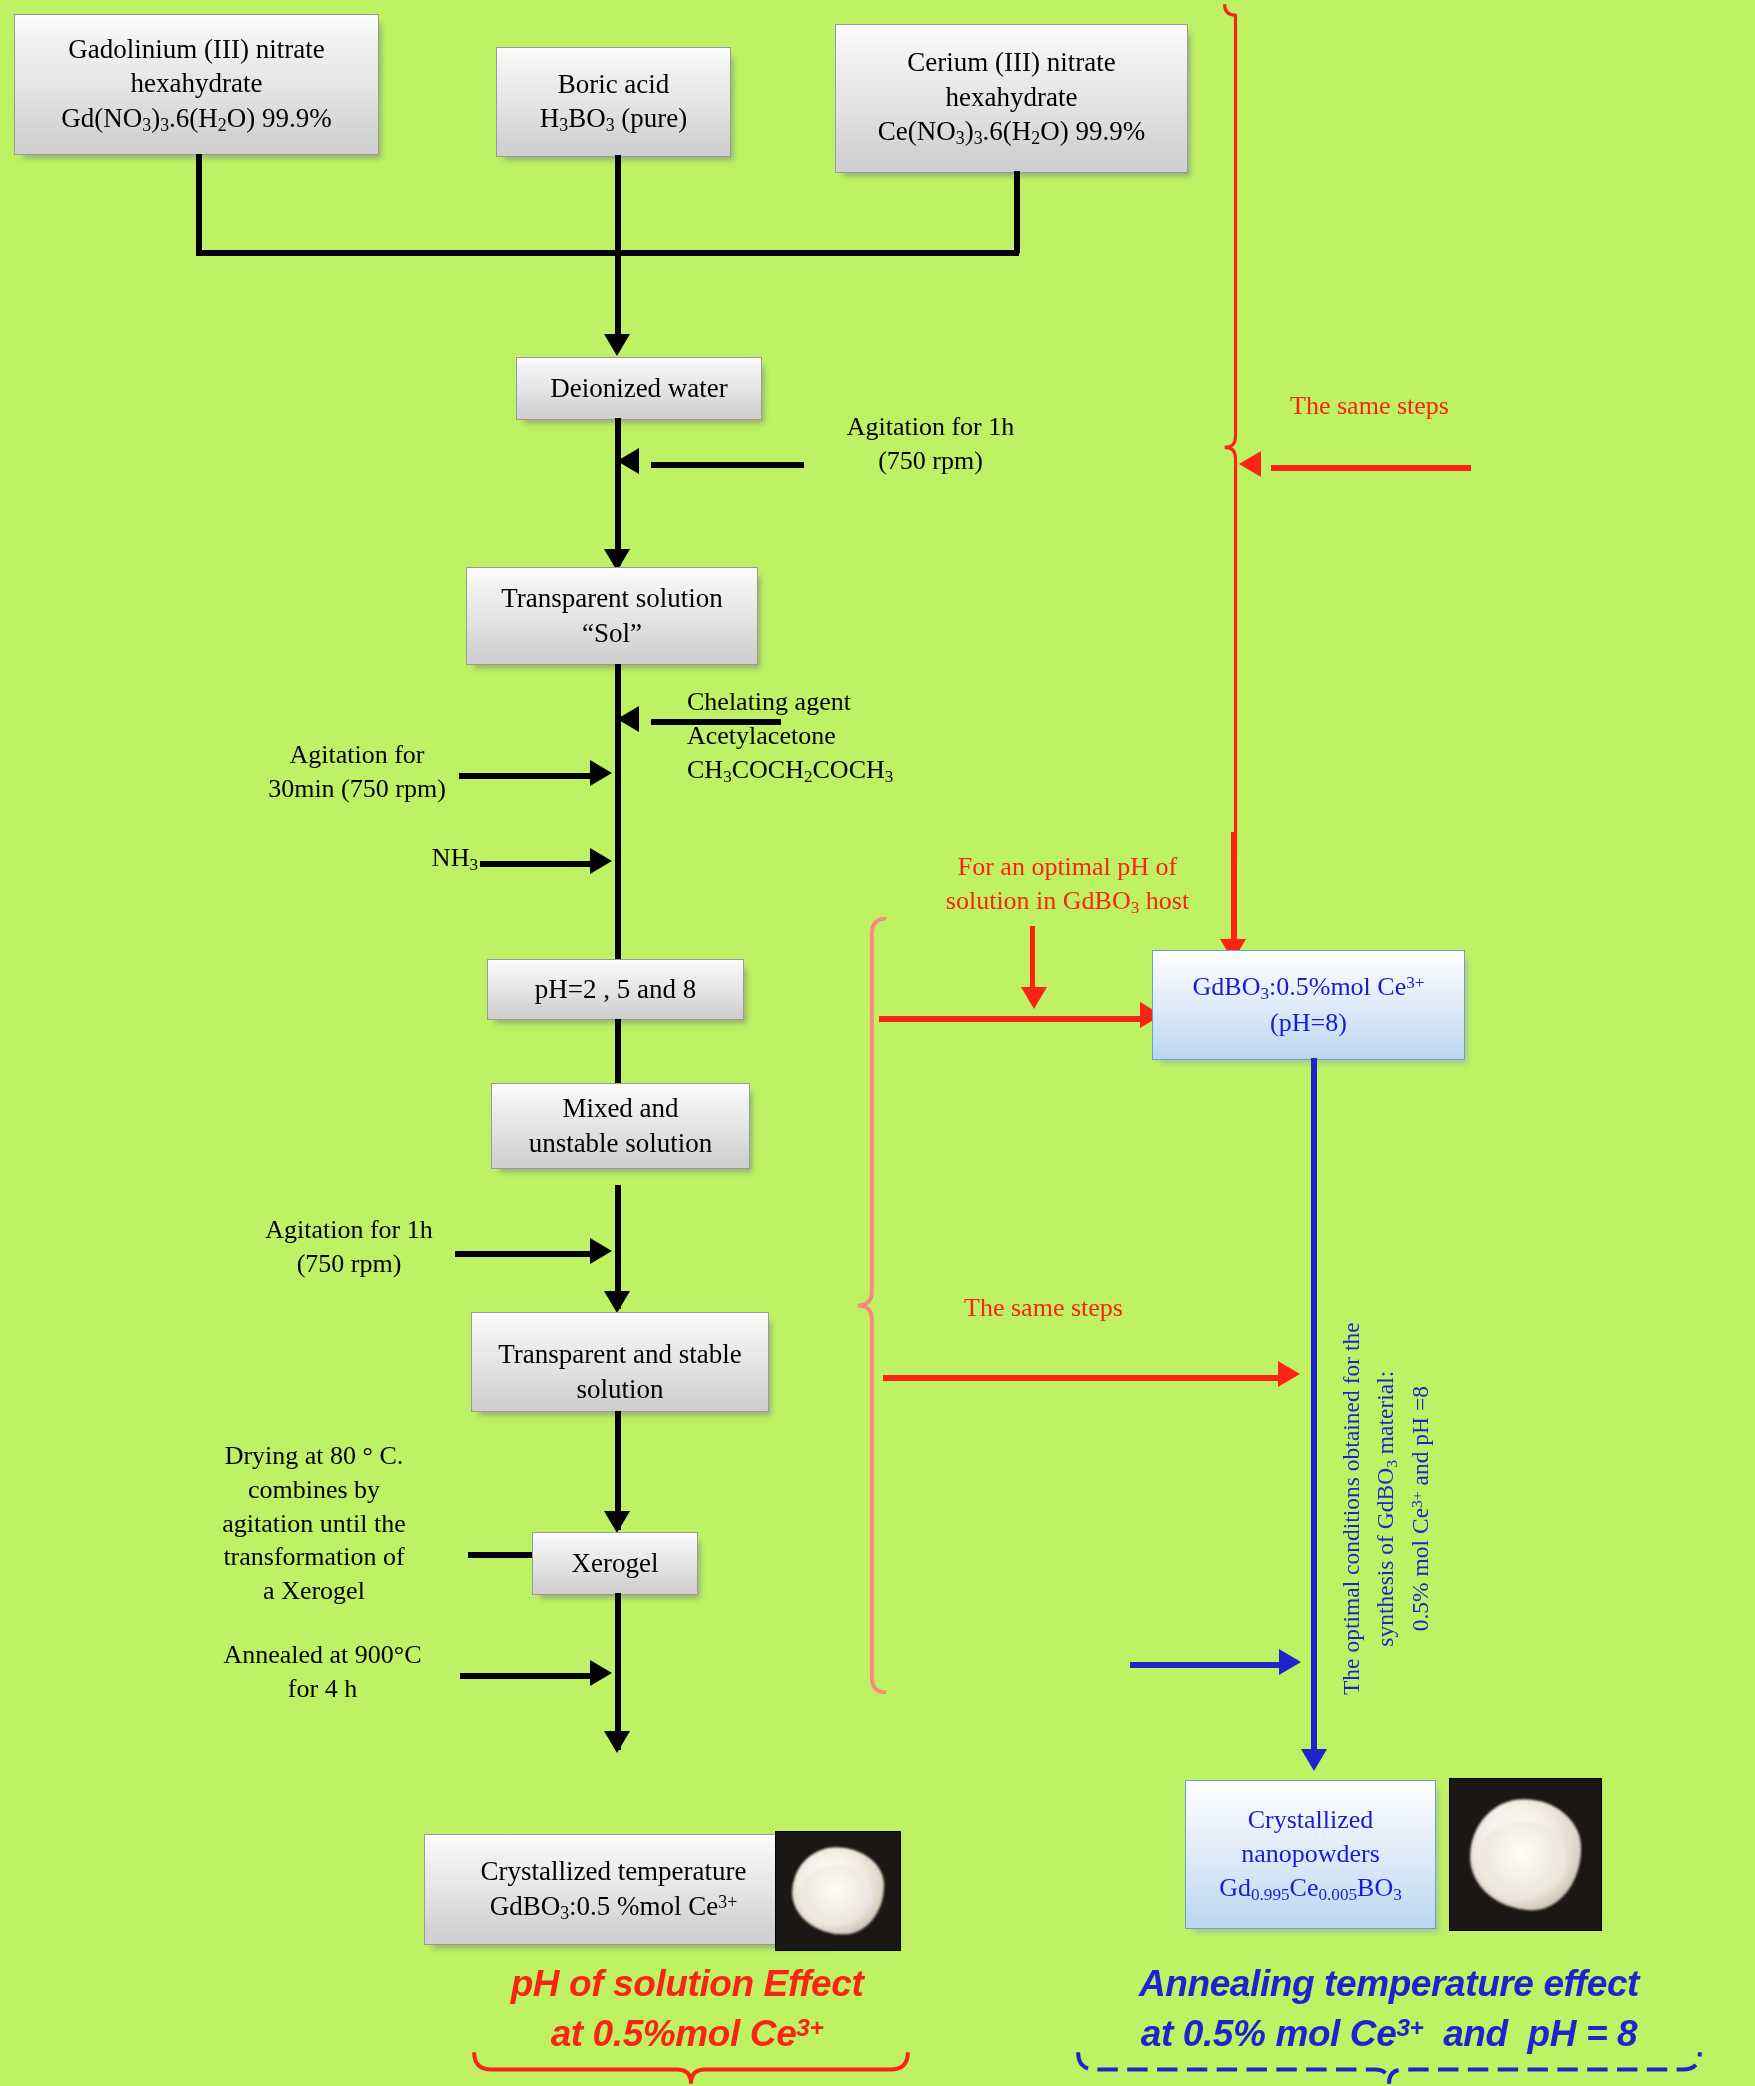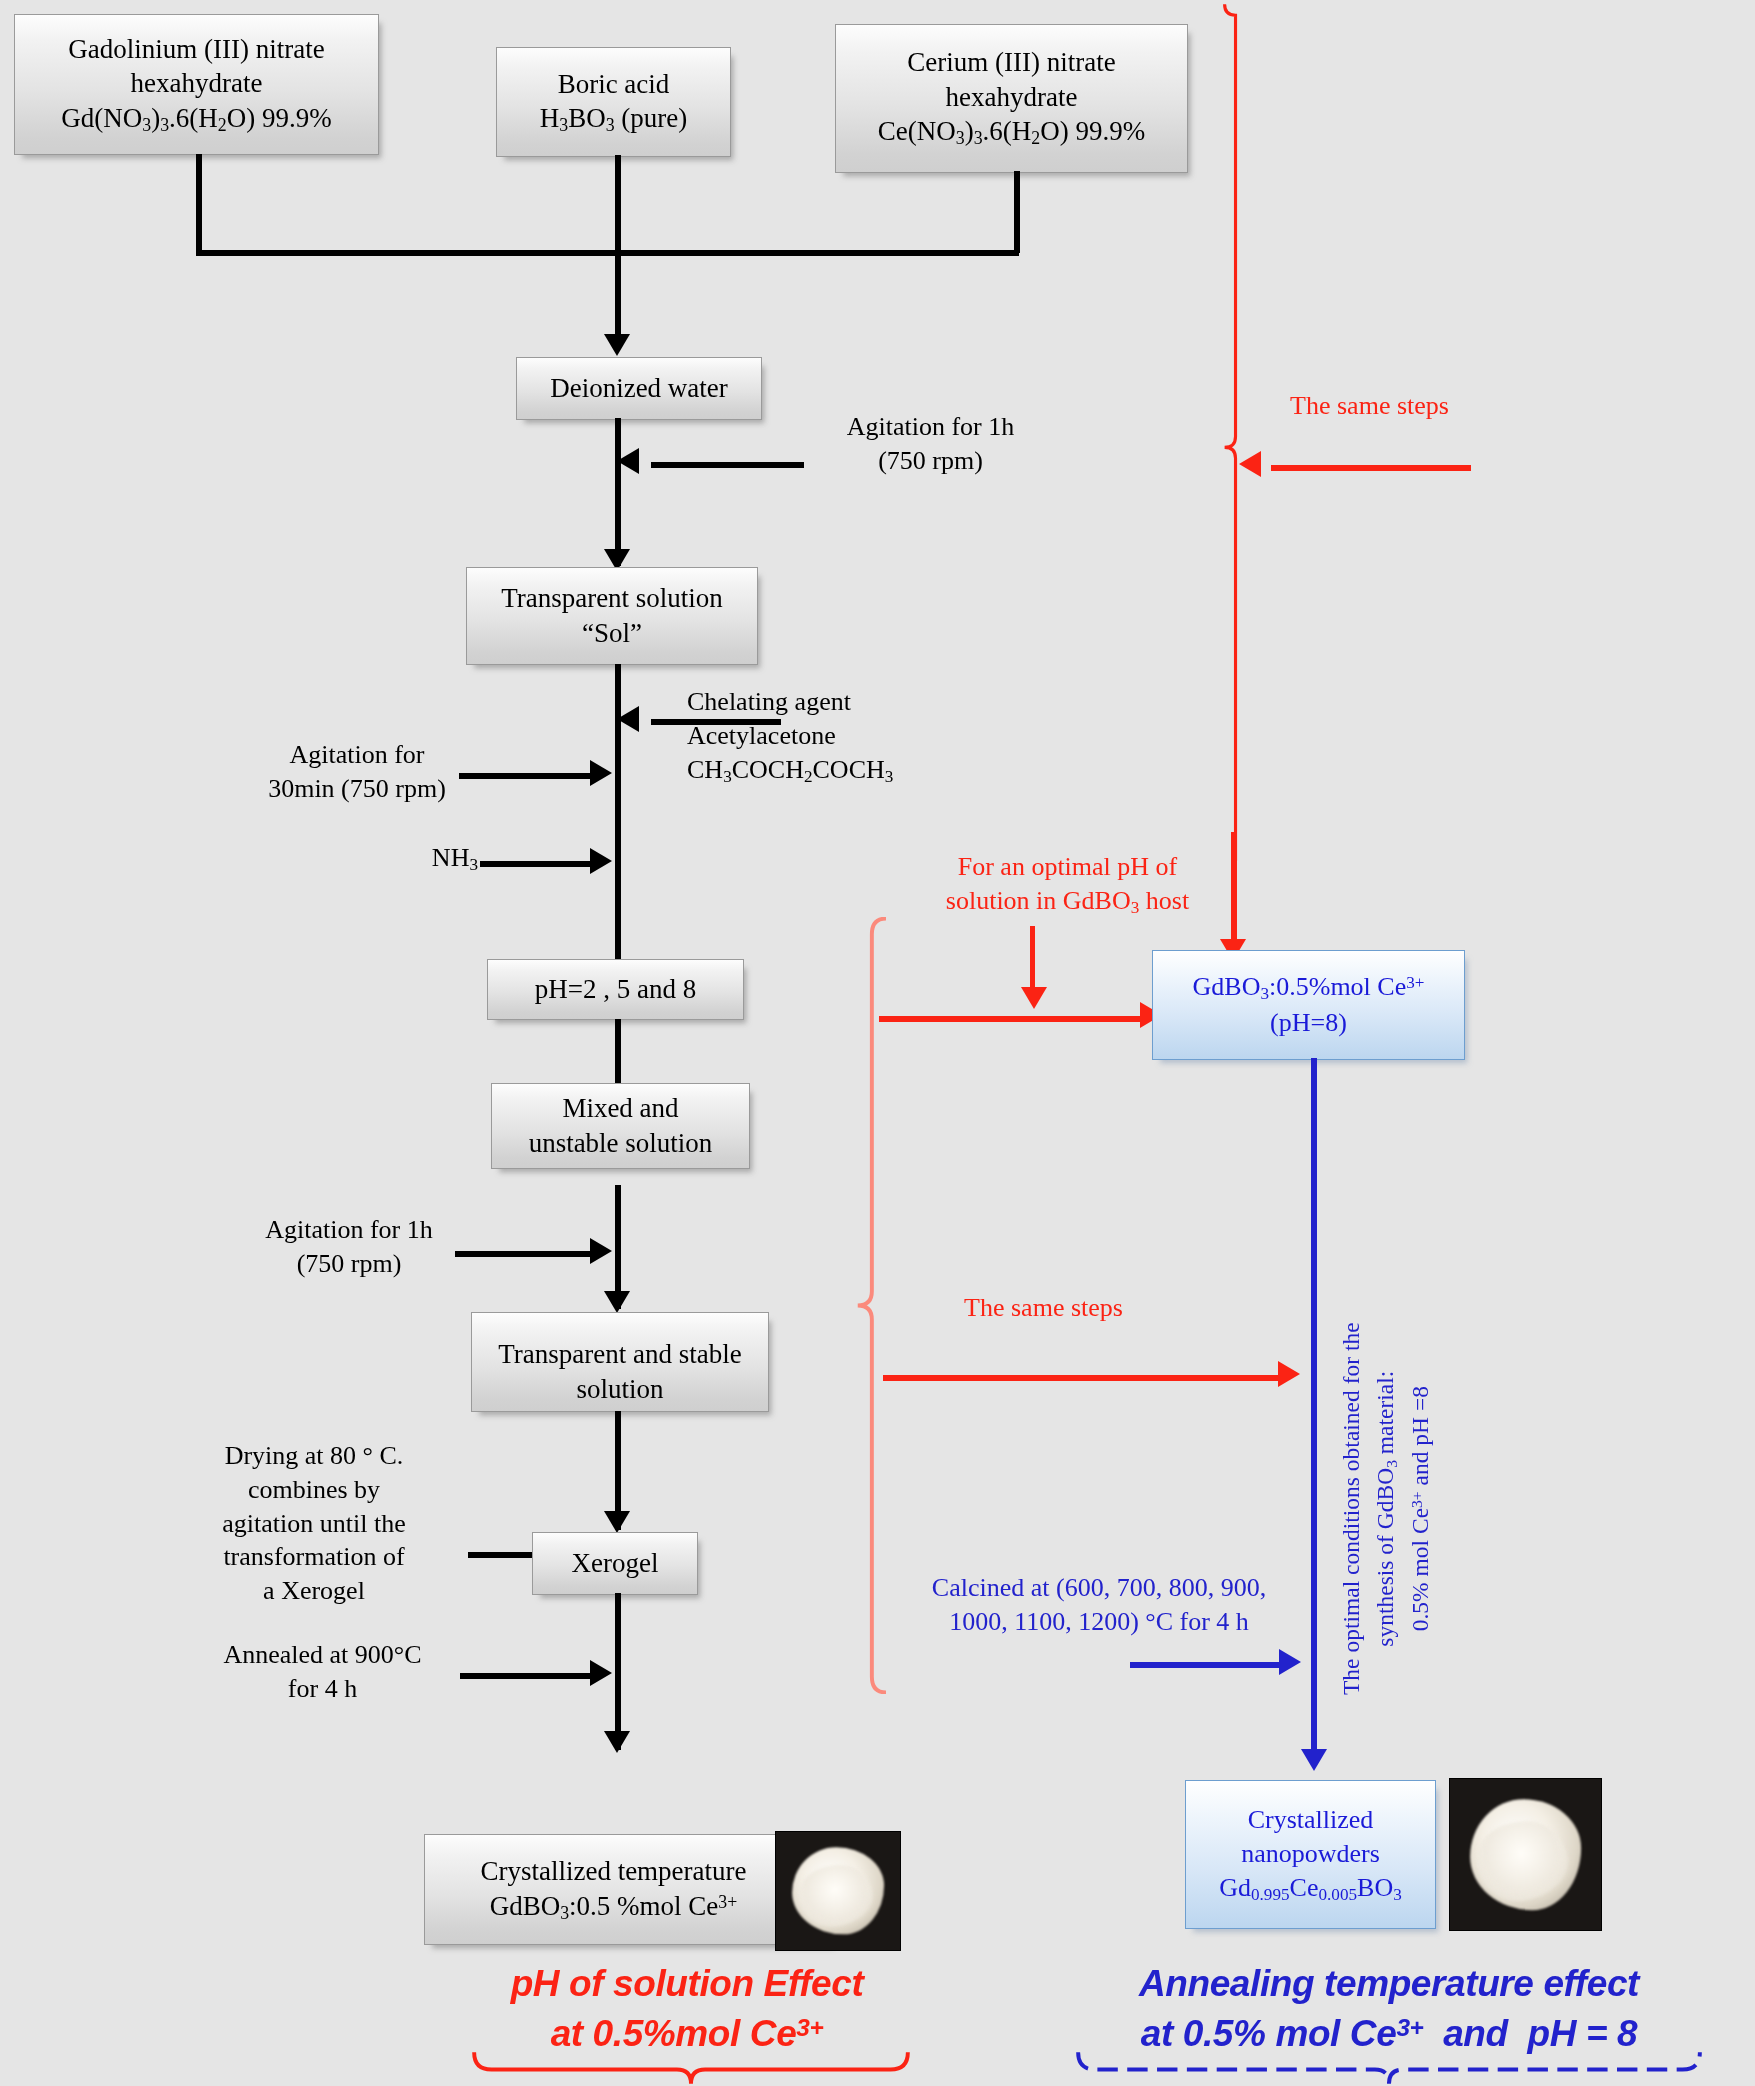--- a/index.html
+++ b/index.html
@@ -1,17 +1,17 @@
 <!DOCTYPE html>
 <html style="font-size:12.6px"><head>
 <meta charset="utf-8">
 <style>
   html,body{margin:0;padding:0;background:#ffffff;}
   body{font-family:"Liberation Serif", serif;}
-  #stage{position:relative;width:1756px;height:2087px;background:#e5e5e5;overflow:hidden;}
+  #stage{position:relative;width:1756px;height:2087px;background:#bef264;overflow:hidden;}
 
   
   .pbox{
     position:absolute;
     box-sizing:border-box;
     border:0.8px solid #9a9a9a;
     background:linear-gradient(180deg,#fdfdfd 0%,#f2f2f2 18%,#e3e3e3 55%,#d2d2d2 88%,#cfcfcf 100%);
     box-shadow:5.5px 6.3px 5.5px -2.4px rgba(120,120,120,.55);
     display:flex;align-items:center;justify-content:center;
     text-align:center;
@@ -312,24 +312,20 @@
     <div style="line-height:1.45;">synthesis of GdBO<sub>3</sub> material:</div>
     <div style="line-height:1.45;">0.5% mol Ce<sup>3+</sup> and pH =8</div>
   </div>
 
   <div class="lbl red" style="left:863px;top:1291px;width:361px;">
     <span>The same steps</span>
   </div>
   <div class="hline red" style="left:883px;top:1375px;width:400px;height:6.3px;"></div>
   <div class="arr right red" style="left:1278px;top:1361px;"></div>
 
-  <div class="lbl blue" style="left:879px;top:1571px;width:440px;">
-    <span>Calcined at (600, 700, 800, 900,</span><br>
-    <span>1000, 1100, 1200) °C for 4 h</span>
-  </div>
   <div class="hline blue" style="left:1130px;top:1662px;width:153px;height:5.5px;"></div>
   <div class="arr right blue" style="left:1279px;top:1649px;"></div>
 
   <div class="bbox" style="left:1185px;top:1780px;width:251px;height:149px;">
     <div>
       <span>Crystallized</span><br>
       <span>nanopowders</span><br>
       <span>Gd<sub>0.995</sub>Ce<sub>0.005</sub>BO<sub>3</sub></span>
     </div>
   </div>

